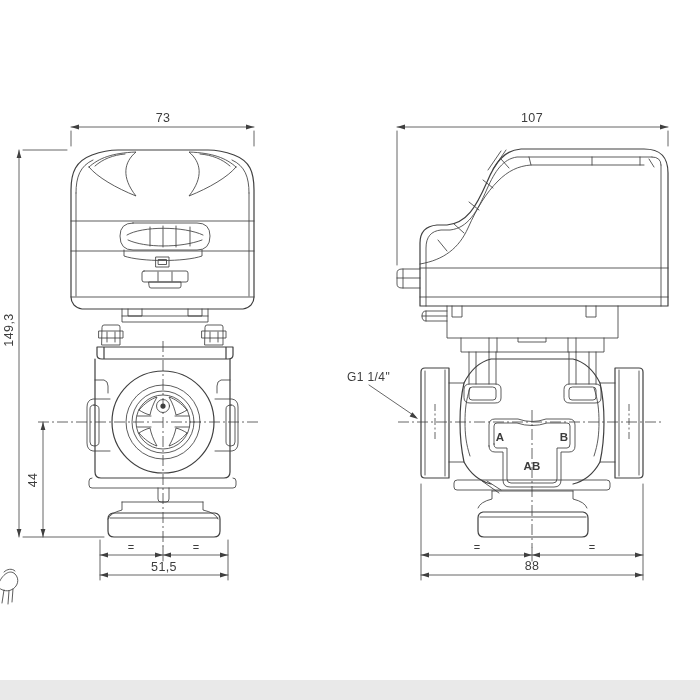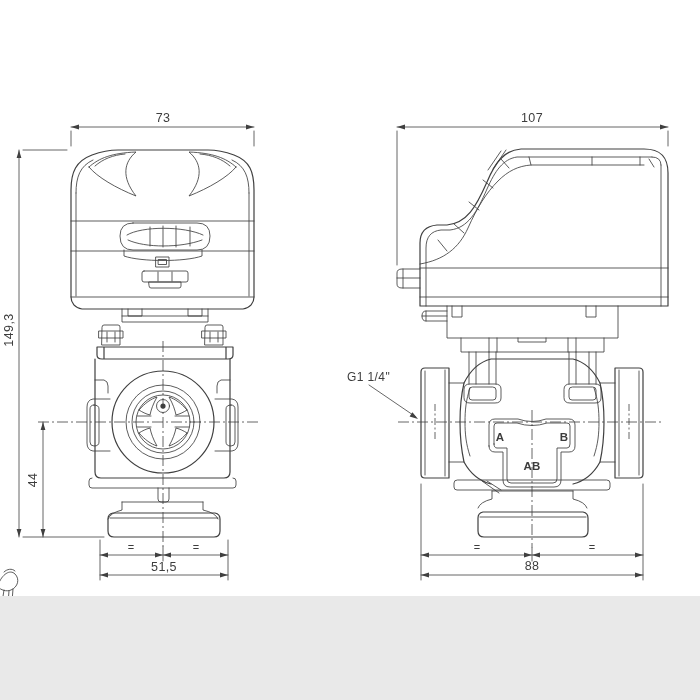--- a/index.html
+++ b/index.html
@@ -2,21 +2,21 @@
 <html style="--background: #ffffff; --line: #404040; --text: #3d3d3d;"><head>
 <meta charset="utf-8">
 <style>
   :root{
     --background:#ffffff;
     --line:#404040;
     --text:#3d3d3d;
   }
   html,body{margin:0;padding:0;background:#e9e9e9;}
   .canvas{
-    width:700px;height:596px;
+    width:700px;height:680px;
     background:var(--background,#fff);
     position:relative;overflow:hidden;
   }
   svg{display:block}
   .ln{fill:none;stroke:var(--line,#404040);stroke-width:1.2;stroke-linecap:round;stroke-linejoin:round}
   .thin{stroke-width:.85}
   .dim{stroke-width:.8}
   .cl{fill:none;stroke:var(--line,#404040);stroke-width:.8;stroke-dasharray:11 3 2 3}
   .cl2{fill:none;stroke:var(--line,#404040);stroke-width:.8;stroke-dasharray:7 2.5 2 2.5}
   .ar{fill:var(--line,#404040);stroke:none}

